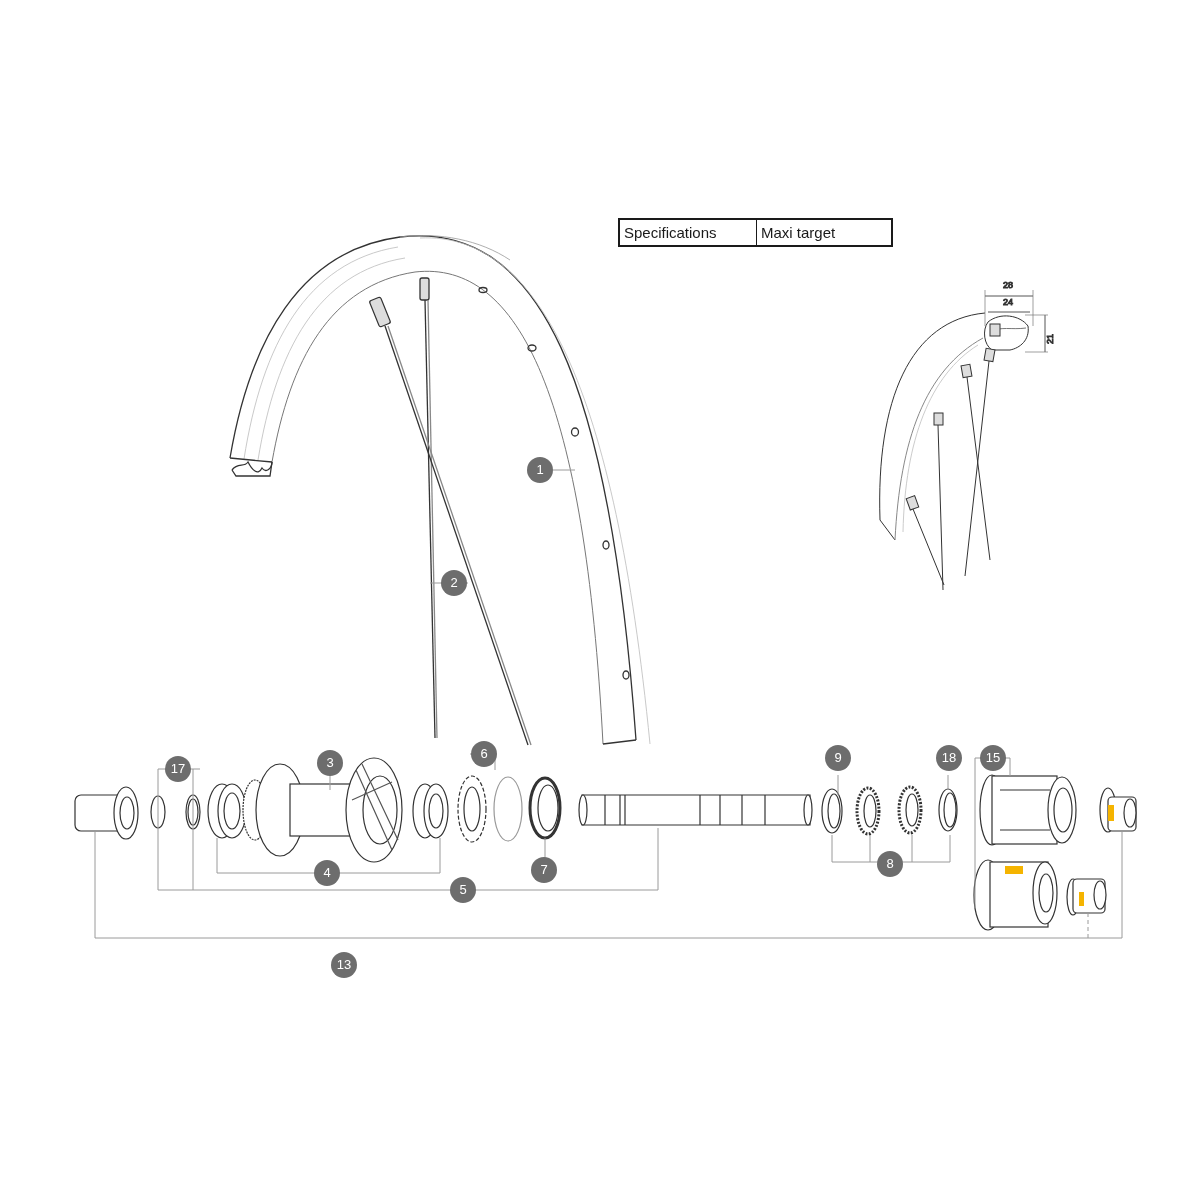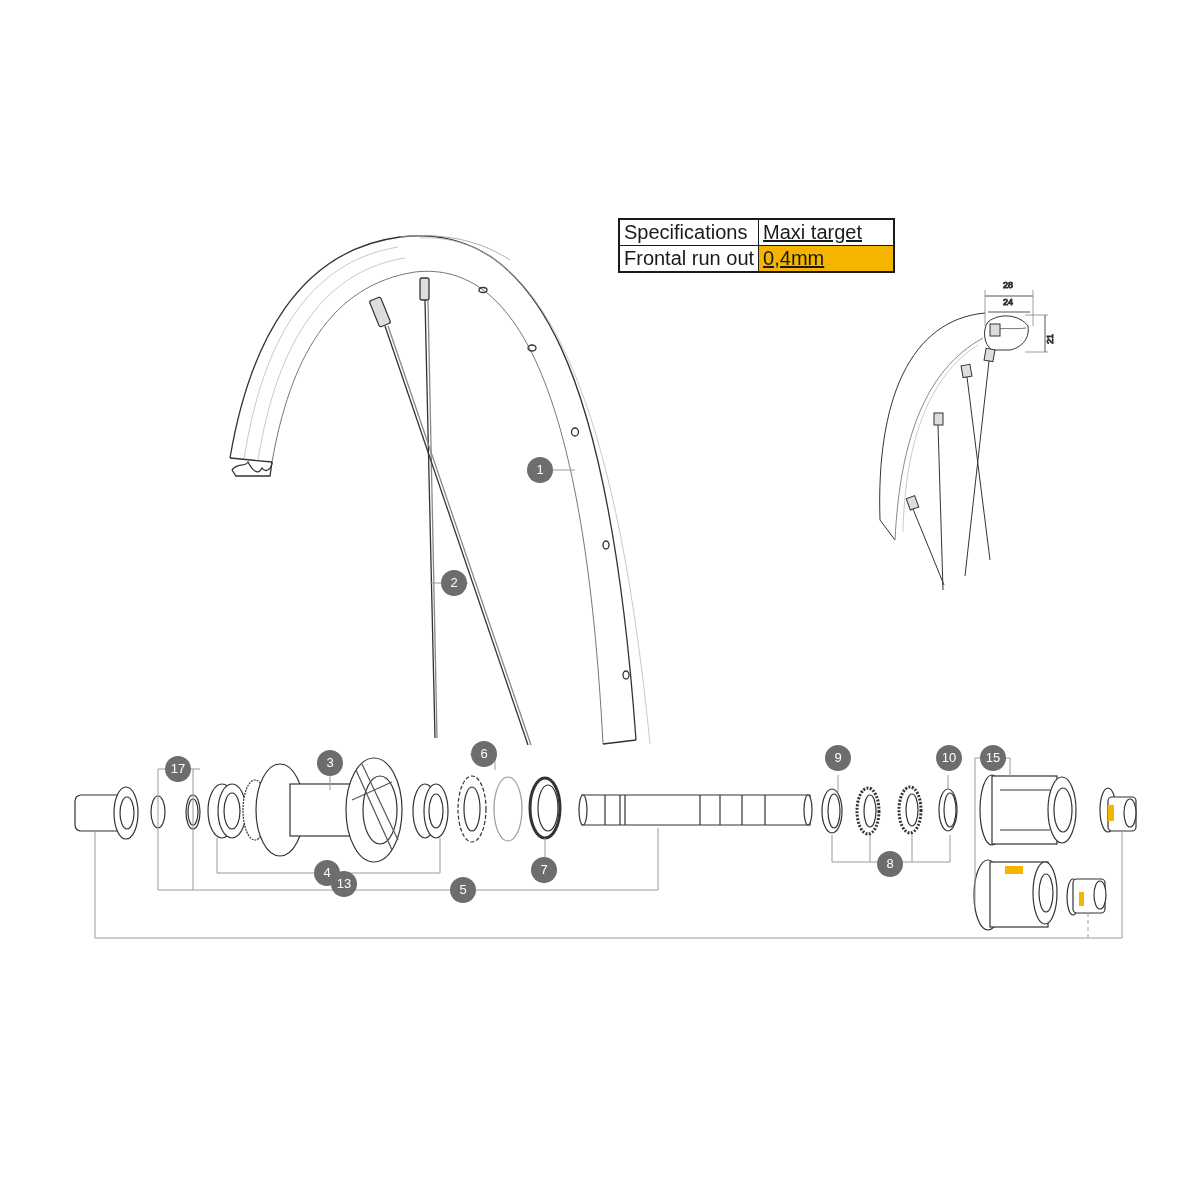--- a/index.html
+++ b/index.html
@@ -1,21 +1,21 @@
 <!DOCTYPE html>
 <html><head>
 <meta charset="utf-8">
 <style>
   html,body{margin:0;padding:0;background:#ffffff;}
   body{width:1200px;height:1200px;position:relative;overflow:hidden;font-family:"DejaVu Sans",sans-serif;}
   #canvas{position:absolute;left:0;top:0;width:1200px;height:1200px;}
-  .spec-table{position:absolute;left:618px;top:218px;border-collapse:collapse;border:2px solid #1a1a1a;font-family:"Liberation Sans",sans-serif;font-size:20px;color:#1a1a1a;}
+  .spec-table{position:absolute;left:618px;top:218px;border-collapse:collapse;border:2px solid #1a1a1a;font-family:"Liberation Sans",sans-serif;font-size:15px;color:#1a1a1a;}
   .spec-table td{border:1px solid #1a1a1a;padding:1px 4px;line-height:23px;white-space:nowrap;}
   .spec-table td.k{width:128px;background:#fff;}
-  .spec-table td.v{width:126px;text-decoration:underline;}
+  .spec-table td.v{width:126px;}
   .spec-table td.hl{background:#f5b400;}
   .spec-table td.hd{background:#fff;}
   .badge{position:absolute;width:26px;height:26px;border-radius:50%;background:#6d6d6d;color:#fff;font-family:"Liberation Sans",sans-serif;font-size:13px;line-height:26px;text-align:center;transform:translate(-50%,-50%);}
   .dim{font-family:"Liberation Sans",sans-serif;font-size:9px;fill:#555;}
 </style>
 </head>
 <body>
 
 <svg id="canvas" viewBox="0 0 1200 1200" xmlns="http://www.w3.org/2000/svg">
 
@@ -172,32 +172,28 @@
     <line x1="1088" y1="913" x2="1088" y2="938" stroke-dasharray="4 3"></line>
   </g>
 </svg>
 
 <table class="spec-table">
   <tbody>
       <tr>
     <td class="k hd">Specifications</td>
     <td class="v hd">Maxi target</td>
   </tr>
-  <tr>
-    <td class="k">Frontal run out</td>
-    <td class="v hl">0,4mm</td>
-  </tr>
 </tbody>
   </table>
 
 <div class="badge" style="left:540px;top:470px">1</div>
 <div class="badge" style="left:454px;top:583px">2</div>
 <div class="badge" style="left:330px;top:763px">3</div>
 <div class="badge" style="left:327px;top:873px">4</div>
 <div class="badge" style="left:463px;top:890px">5</div>
 <div class="badge" style="left:484px;top:754px">6</div>
 <div class="badge" style="left:544px;top:870px">7</div>
 <div class="badge" style="left:890px;top:864px">8</div>
 <div class="badge" style="left:838px;top:758px">9</div>
-<div class="badge" style="left:949px;top:758px">10</div>
+<div class="badge" style="left:949px;top:758px">18</div>
 <div class="badge" style="left:993px;top:758px">15</div>
 <div class="badge" style="left:178px;top:769px">17</div>
-<div class="badge" style="left:344px;top:884px">13</div>
+<div class="badge" style="left:344px;top:965px">13</div>
 
 </body></html>

